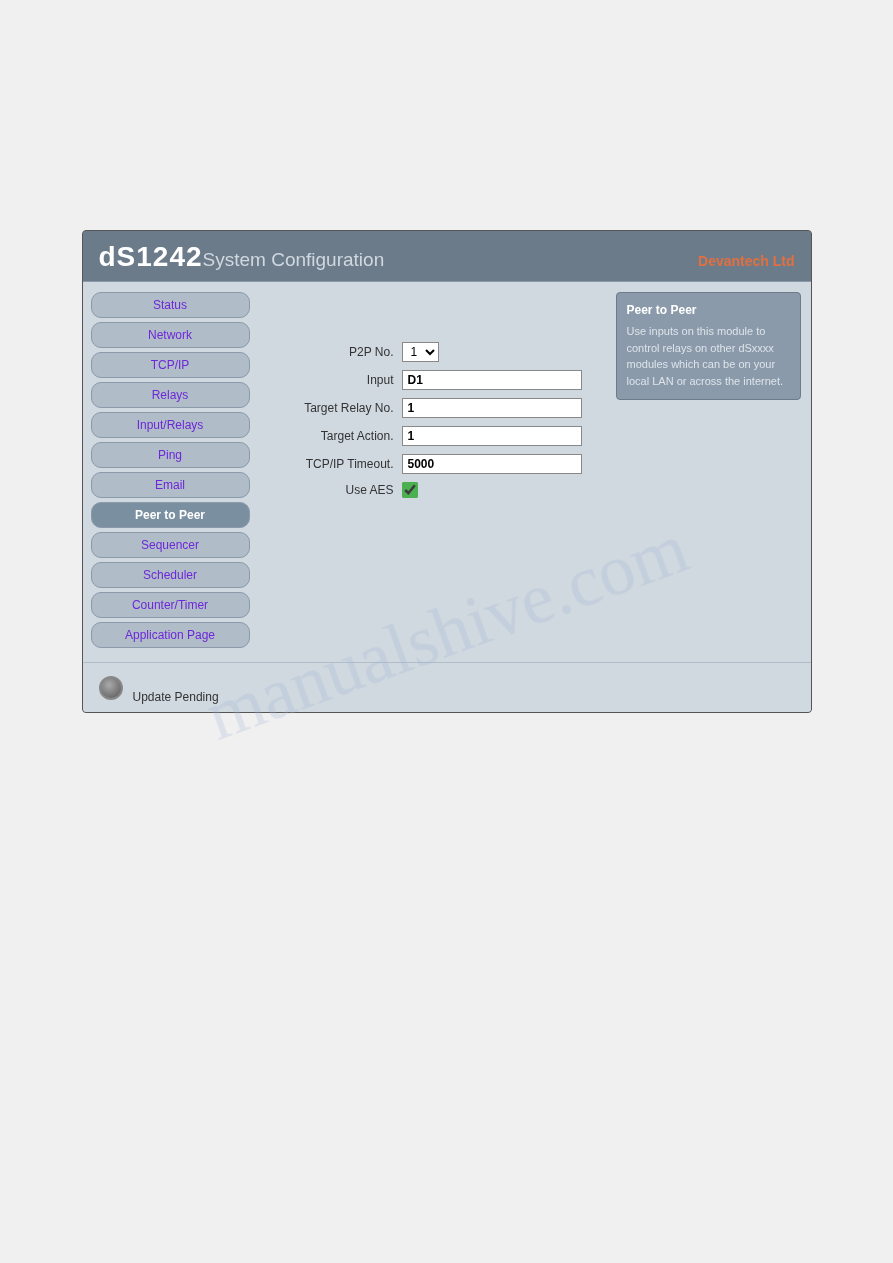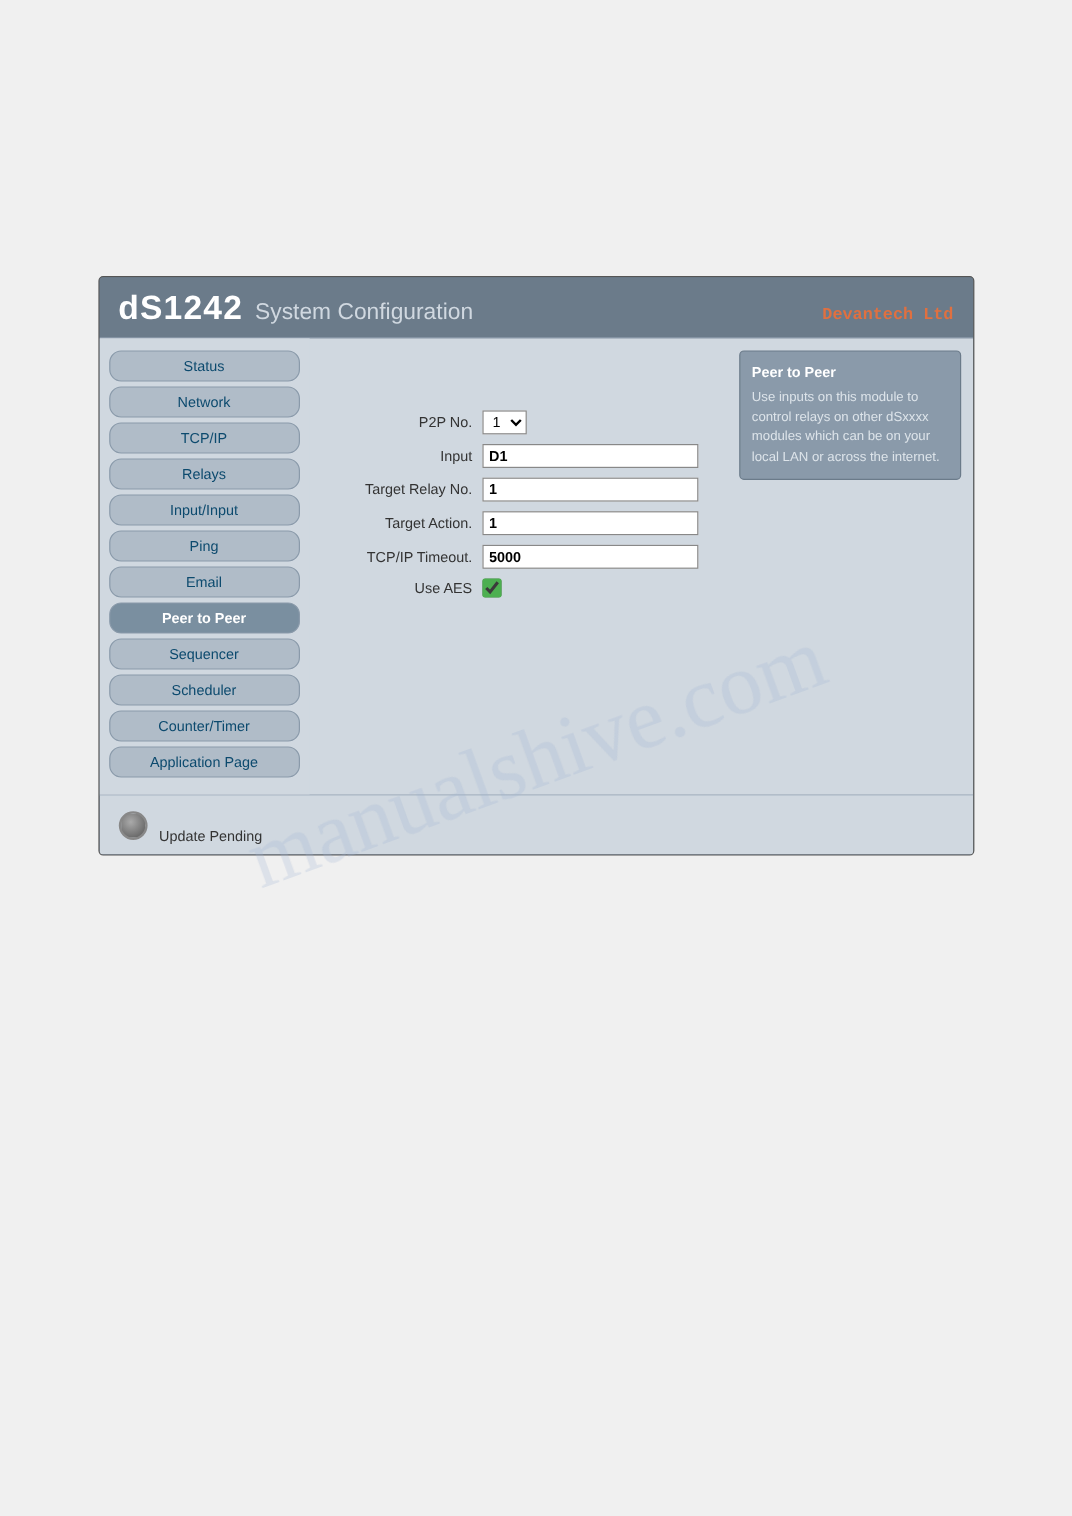--- a/index.html
+++ b/index.html
@@ -34,37 +34,36 @@
       background: #6b7b8a;
       padding: 10px 16px 8px 16px;
       display: flex;
       align-items: baseline;
       justify-content: space-between;
       border-bottom: 1px solid #8a9aaa;
     }
     .header-left {
       display: flex;
       align-items: baseline;
-      gap: 10px;
+      gap: 0;
     }
     .brand-title {
       font-size: 28px;
       font-weight: bold;
       color: #fff;
       letter-spacing: 1px;
     }
     .system-config-label {
       font-size: 19px;
       color: #d0d8e0;
     }
     .company-label {
       font-size: 14px;
       color: #e07040;
       font-weight: bold;
-      font-family: Liberation Mono, monospace;
     }
 
     
     .body-layout {
       display: flex;
       background: #d0d8e0;
       min-height: 380px;
     }
 
     
@@ -78,21 +77,21 @@
     }
     .sidebar-btn {
       display: block;
       width: 100%;
       padding: 5px 0;
       background: #b0bcc8;
       border: 1px solid #8a9aaa;
       border-radius: 10px;
       text-align: center;
       font-size: 12px;
-      color: #0c4a6e;
+      color: #6d28d9;
       cursor: pointer;
       outline: none;
     }
     .sidebar-btn.active {
       background: #7a8fa0;
       color: #fff;
       font-weight: bold;
     }
 
     
@@ -223,21 +222,21 @@
       <span class="company-label">Devantech Ltd</span>
     </div>
 
     <div class="body-layout">
 
       <div class="sidebar">
         <button class="sidebar-btn">Status</button>
         <button class="sidebar-btn">Network</button>
         <button class="sidebar-btn">TCP/IP</button>
         <button class="sidebar-btn">Relays</button>
-        <button class="sidebar-btn">Input/Input</button>
+        <button class="sidebar-btn">Input/Relays</button>
         <button class="sidebar-btn">Ping</button>
         <button class="sidebar-btn">Email</button>
         <button class="sidebar-btn active">Peer to Peer</button>
         <button class="sidebar-btn">Sequencer</button>
         <button class="sidebar-btn">Scheduler</button>
         <button class="sidebar-btn">Counter/Timer</button>
         <button class="sidebar-btn">Application Page</button>
       </div>
 
       <div class="content-area">

